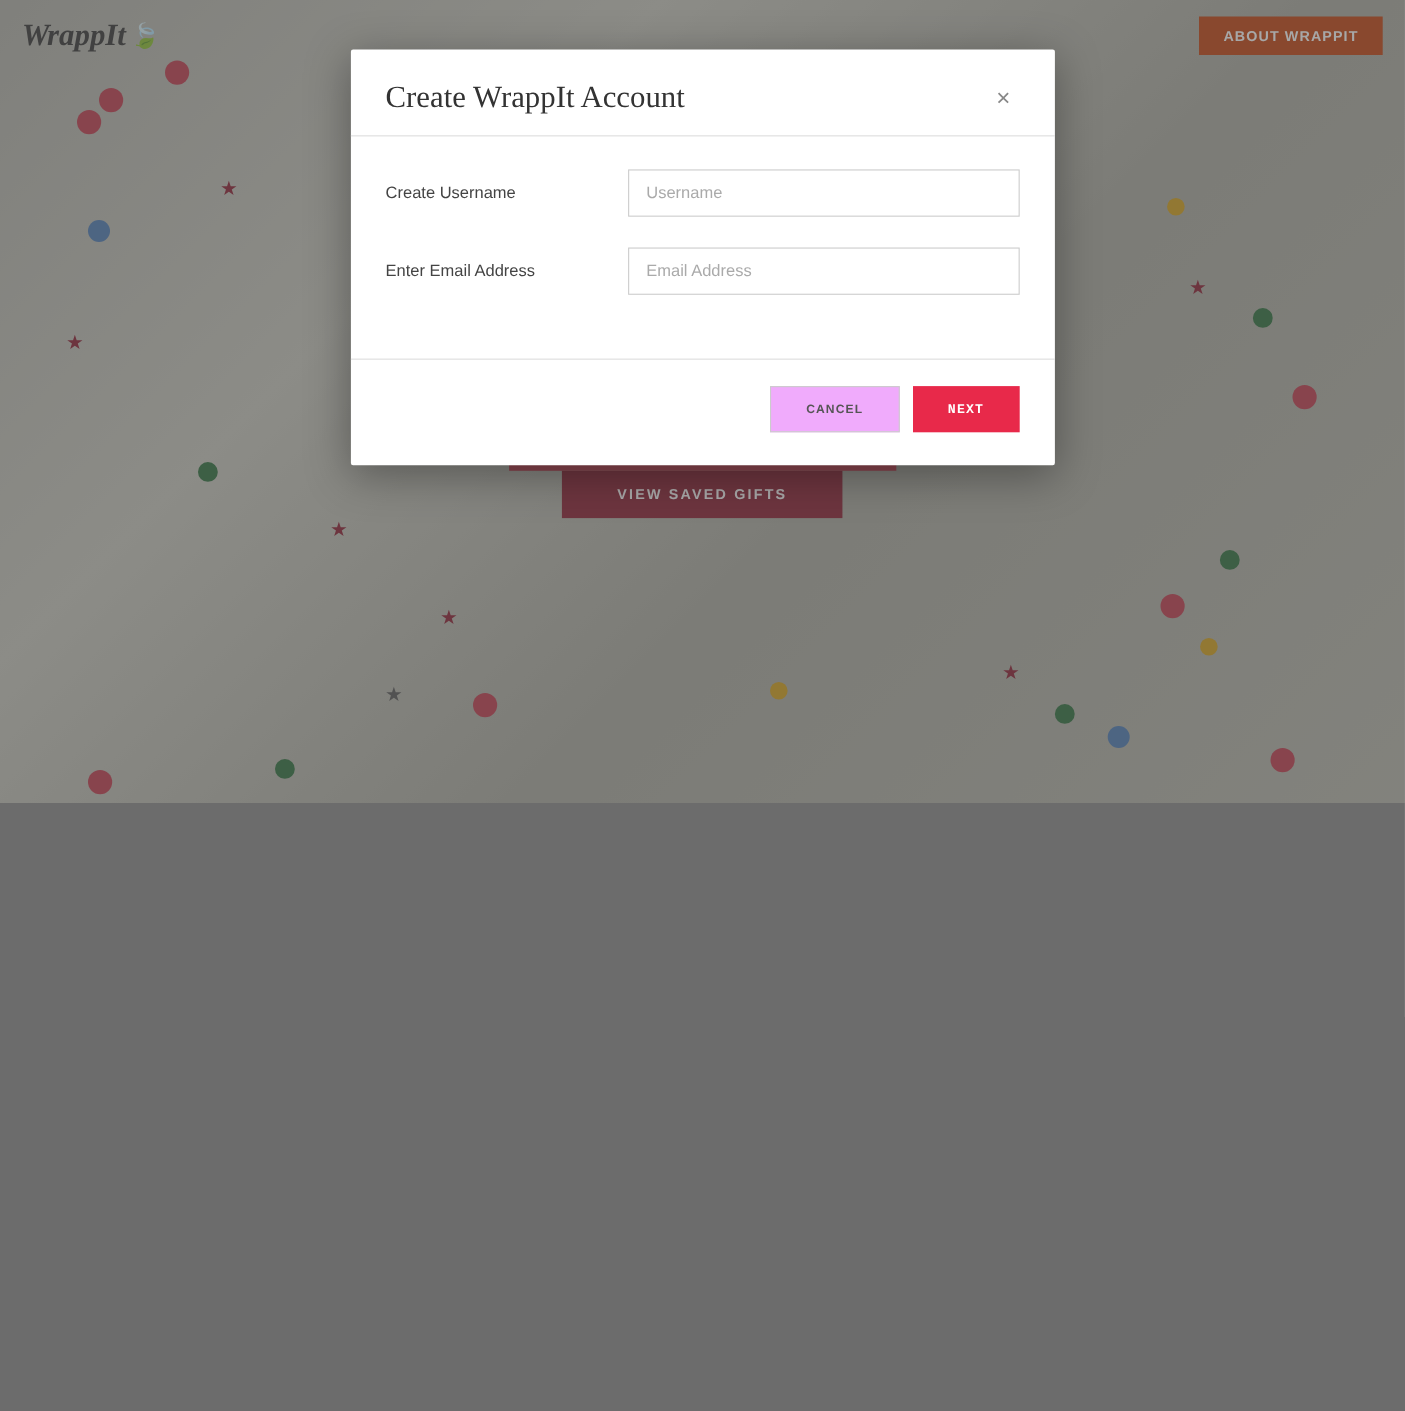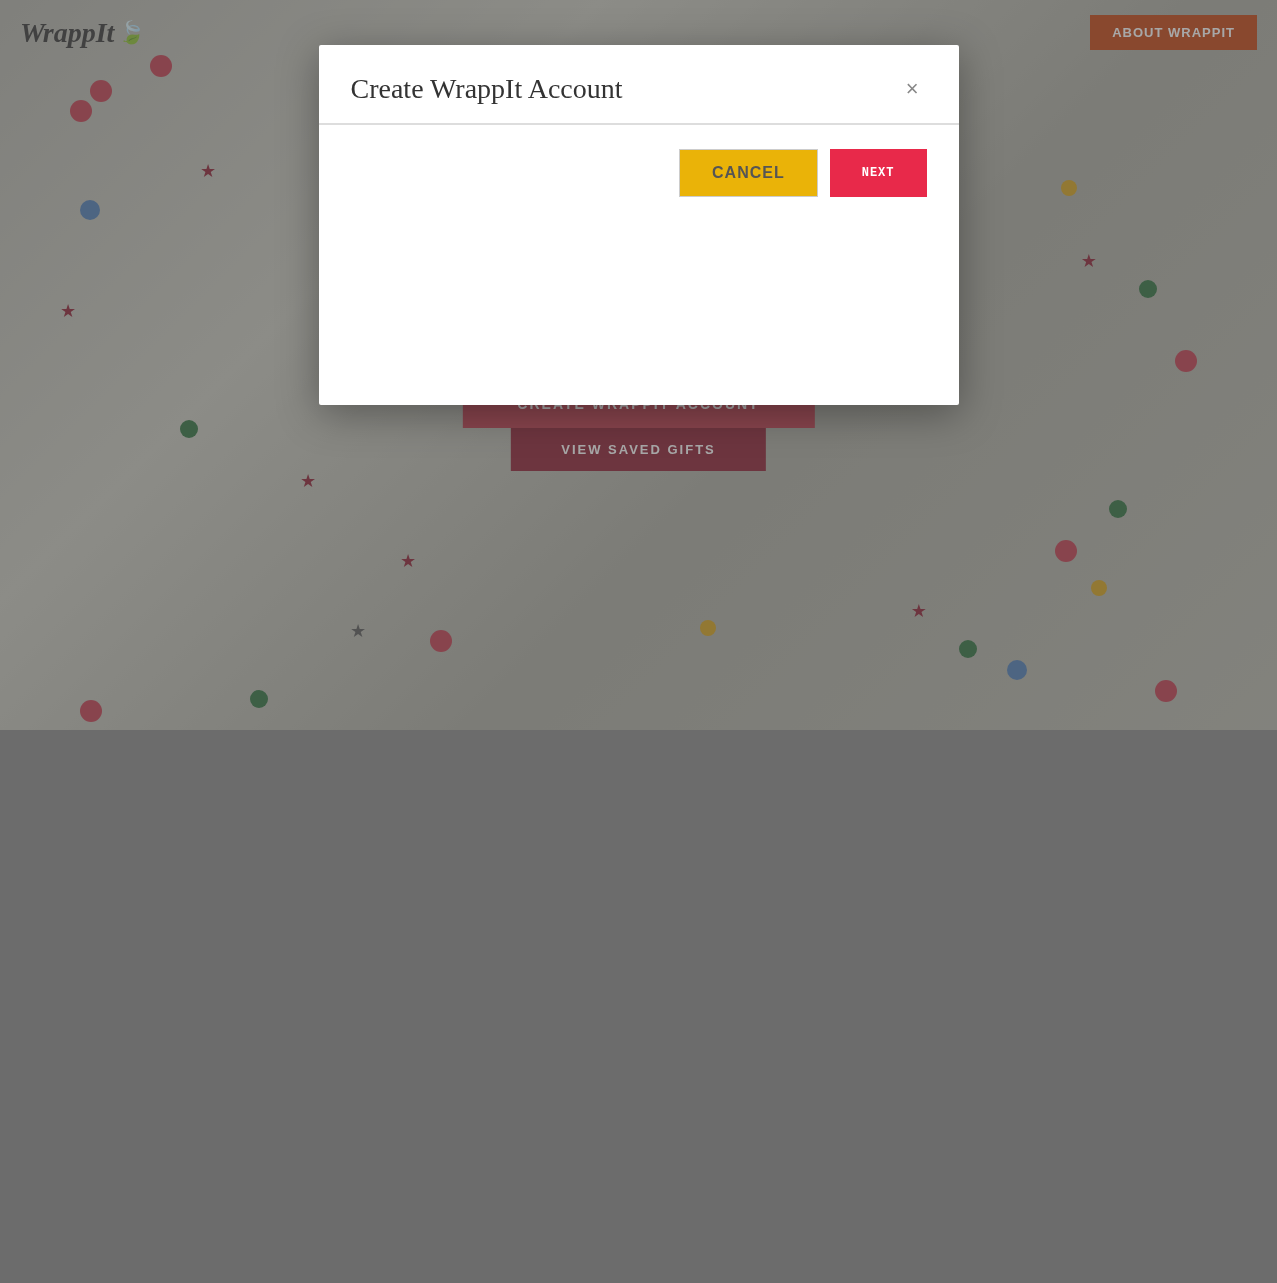--- a/index.html
+++ b/index.html
@@ -209,24 +209,24 @@
     }
 
     .modal-footer {
       display: flex;
       justify-content: flex-end;
       padding: 0 32px;
       gap: 12px;
     }
 
     .btn-cancel {
-      background: #eab308;
+      background: #f0abfc;
       border: 1px solid #ccc;
       padding: 14px 32px;
-      font-size: 16px;
+      font-size: 11px;
       font-family: Arial, sans-serif;
       font-weight: bold;
       letter-spacing: 1px;
       color: #555;
       cursor: pointer;
       text-transform: uppercase;
     }
 
     .btn-next {
       background: #e8294a;
@@ -325,20 +325,30 @@
   </div>
 </div>
 
 <div class="modal-overlay">
   <div class="modal">
     <div class="modal-header">
       <h2 class="modal-title">Create WrappIt Account</h2>
       <button class="modal-close">×</button>
     </div>
 
+    <div class="modal-body">
+      <div class="form-row">
+        <label class="form-label">Create Username</label>
+        <input class="form-input" type="text" placeholder="Username" style="">
+      </div>
+      <div class="form-row">
+        <label class="form-label">Enter Email Address</label>
+        <input class="form-input" type="email" placeholder="Email Address" style="">
+      </div>
+    </div>
 
     <hr class="modal-divider">
 
     <div class="modal-footer">
       <button class="btn-cancel">CANCEL</button>
       <button class="btn-next">NEXT</button>
     </div>
   </div>
 </div>
 

